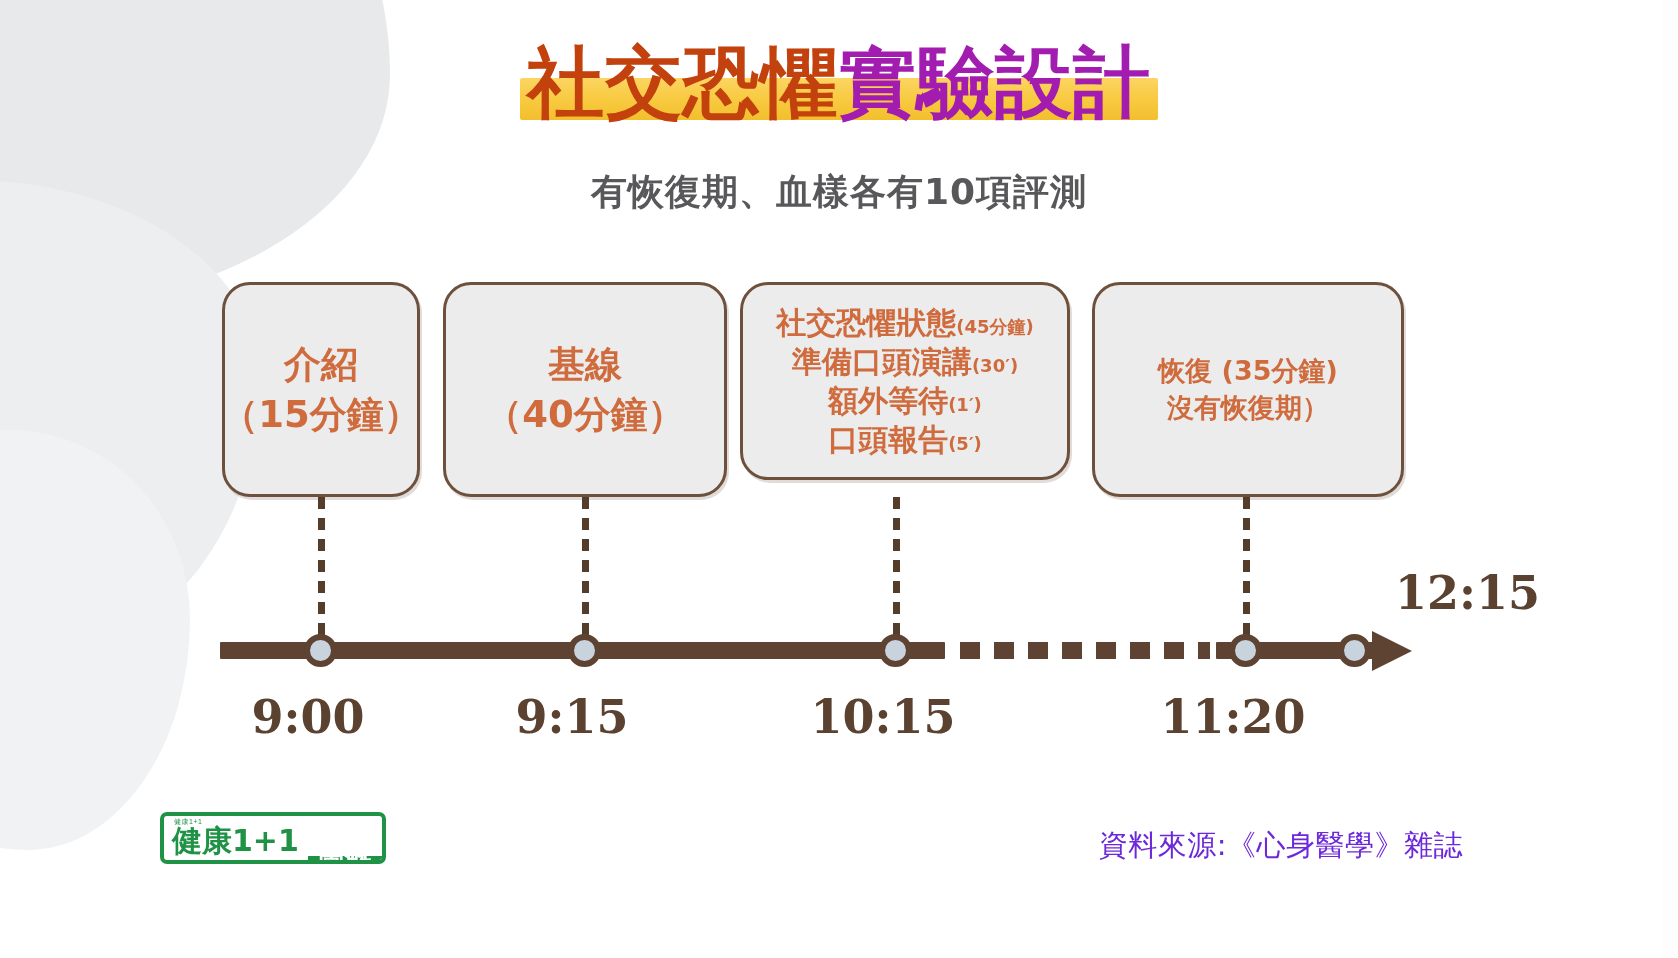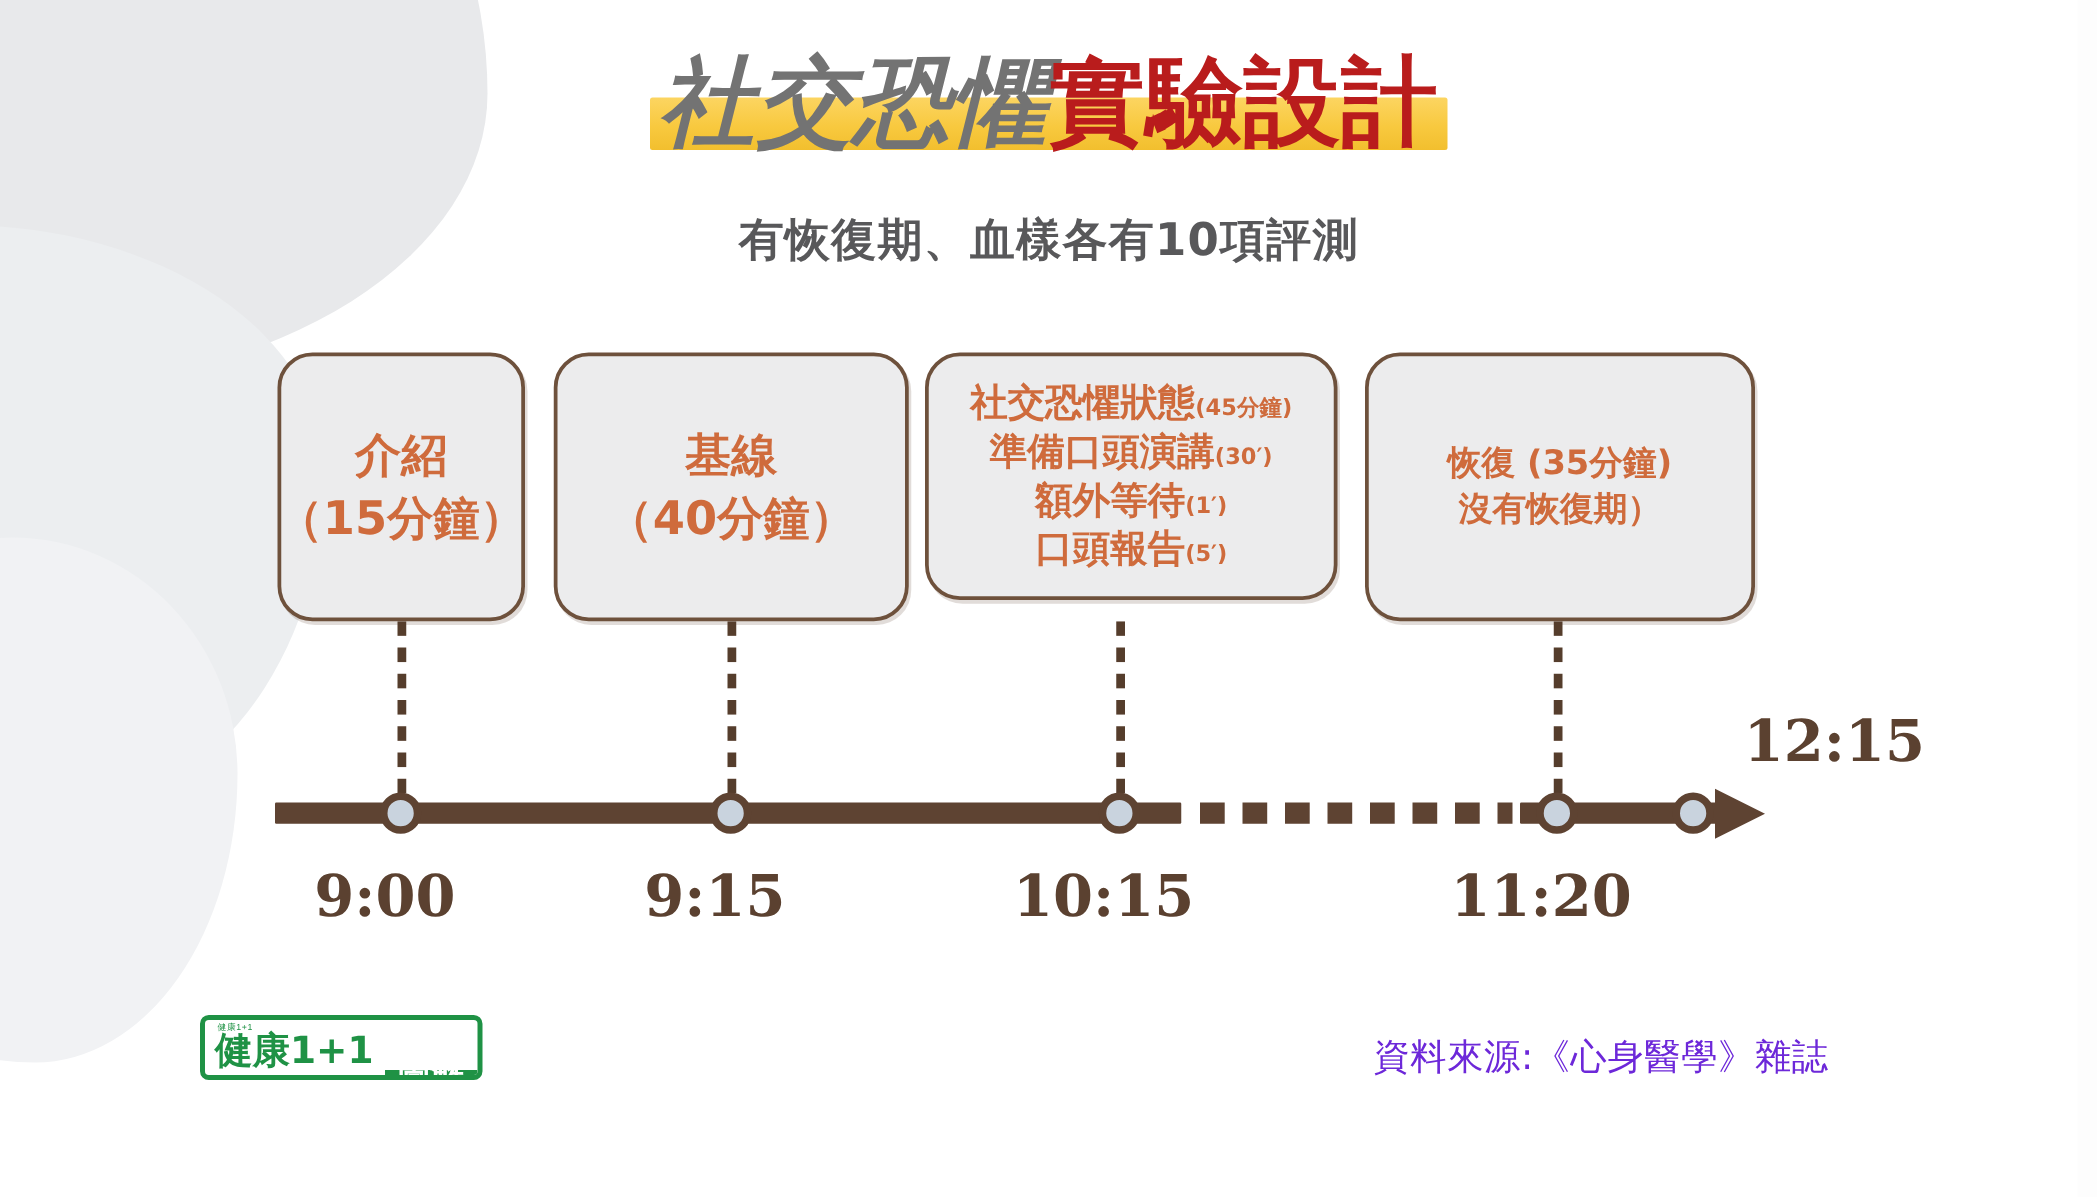--- a/index.html
+++ b/index.html
@@ -56,22 +56,22 @@
   }
   .title-highlight {
     position:absolute;
     left:3px; right:3px;
     bottom:4px;
     height:42px;
     background:linear-gradient(180deg,#fcd561 0%,#f8c93f 55%,#f2bf2e 100%);
     border-radius:2px;
     z-index:-1;
   }
-  .title .t-orange { color:#737373;font-style:italic; }
-  .title .t-blue   { color:#b91c1c; }
+  .title .t-orange { color:#c2410c; }
+  .title .t-blue   { color:#a21caf; }
 
   .subtitle {
     position:absolute; left:0; top:168px; width:100%;
     text-align:center;
     font-family:"DejaVu Sans","Liberation Sans",sans-serif;
     font-size:36px;
     font-weight:600;
     color:#58585a;
     letter-spacing:1px;
   }

